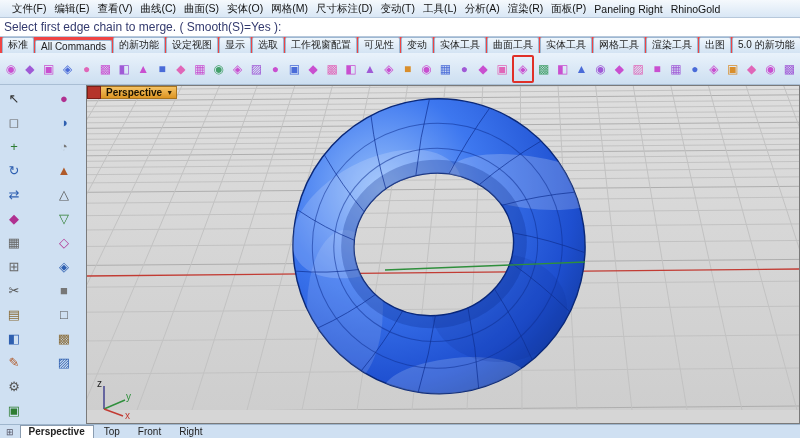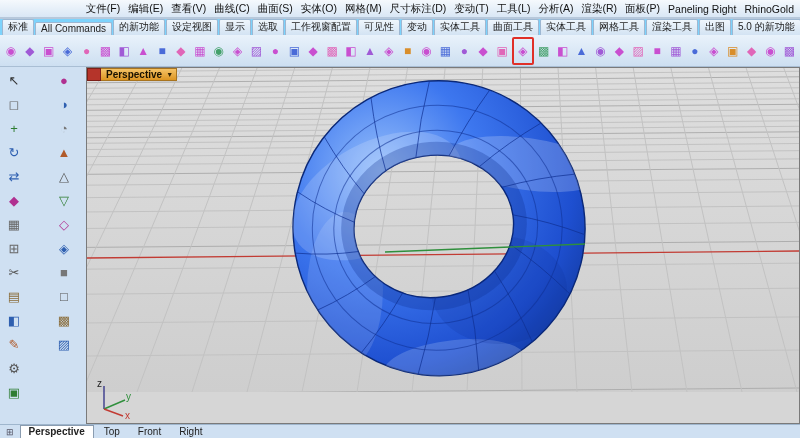--- a/index.html
+++ b/index.html
@@ -1,27 +1,27 @@
 <!DOCTYPE html>
 <html><head>
 <meta charset="utf-8">
 <style>
   html,body{margin:0;padding:0;}
   body{width:800px;height:438px;overflow:hidden;font-family:"Liberation Sans",sans-serif;background:#cfe0f2;}
   .app{width:800px;height:438px;display:flex;flex-direction:column;}
   
   .menubar{height:17px;background:linear-gradient(#f5f9fd,#d9e7f5);border-bottom:1px solid #b7c8db;
-    display:flex;align-items:center;padding:0 2px;white-space:nowrap;overflow:hidden;justify-content:flex-end;}
+    display:flex;align-items:center;padding:0 8px;white-space:nowrap;overflow:hidden;}
   .menu-item{font-size:10.5px;color:#111;padding:1px 4px;cursor:default;}
   
   .cmdarea{background:#ffffff;border-bottom:1px solid #b7c8db;}
   .cmd-line1{height:18px;line-height:18px;font-size:12px;color:#333a6e;padding:0 4px;white-space:nowrap;overflow:hidden;}
   .cmd-line2{height:18px;line-height:18px;font-size:12px;color:#1a1a1a;padding:0 4px;border-top:1px solid #eef2f6;}
   
-  .tabbar{height:15px;background:#7dd3fc;display:flex;align-items:flex-end;gap:1px;padding:1px 2px 0 2px;
+  .tabbar{height:15px;background:#ef4444;display:flex;align-items:flex-end;gap:1px;padding:1px 2px 0 2px;
     white-space:nowrap;overflow:hidden;}
   .tab{font-size:10px;color:#222;padding:0px 5px 1px 5px;background:linear-gradient(#eff6fc,#d3e3f3);
     border:1px solid #9db7d2;border-bottom:none;border-radius:2px 2px 0 0;}
   
   .toolbar{height:31px;background:linear-gradient(#e9f2fb,#cddff1);border-bottom:1px solid #a9bed4;
     display:flex;align-items:center;padding:0 2px;gap:1px;overflow:hidden;}
   .ticon{width:17px;height:24px;display:flex;align-items:center;justify-content:center;font-size:12px;
     border:1px solid transparent;border-radius:2px;cursor:default;}
   .ticon.hl{border:2px solid #e03028;width:19px;}
   
@@ -65,20 +65,21 @@
       <div class="menu-item">变动(T)</div>
       <div class="menu-item">工具(L)</div>
       <div class="menu-item">分析(A)</div>
       <div class="menu-item">渲染(R)</div>
       <div class="menu-item">面板(P)</div>
       <div class="menu-item">Paneling Right</div>
       <div class="menu-item">RhinoGold</div>
     </div>
 
   <div class="cmdarea">
+    <div class="cmd-line1">Select first edge chain to merge.  ( Smooth(S)=Yes ):</div>
   </div>
 
   <div class="tabbar">
       <div class="tab">标准</div>
       <div class="tab">All Commands</div>
       <div class="tab">的新功能</div>
       <div class="tab">设定视图</div>
       <div class="tab">显示</div>
       <div class="tab">选取</div>
       <div class="tab">工作视窗配置</div>

